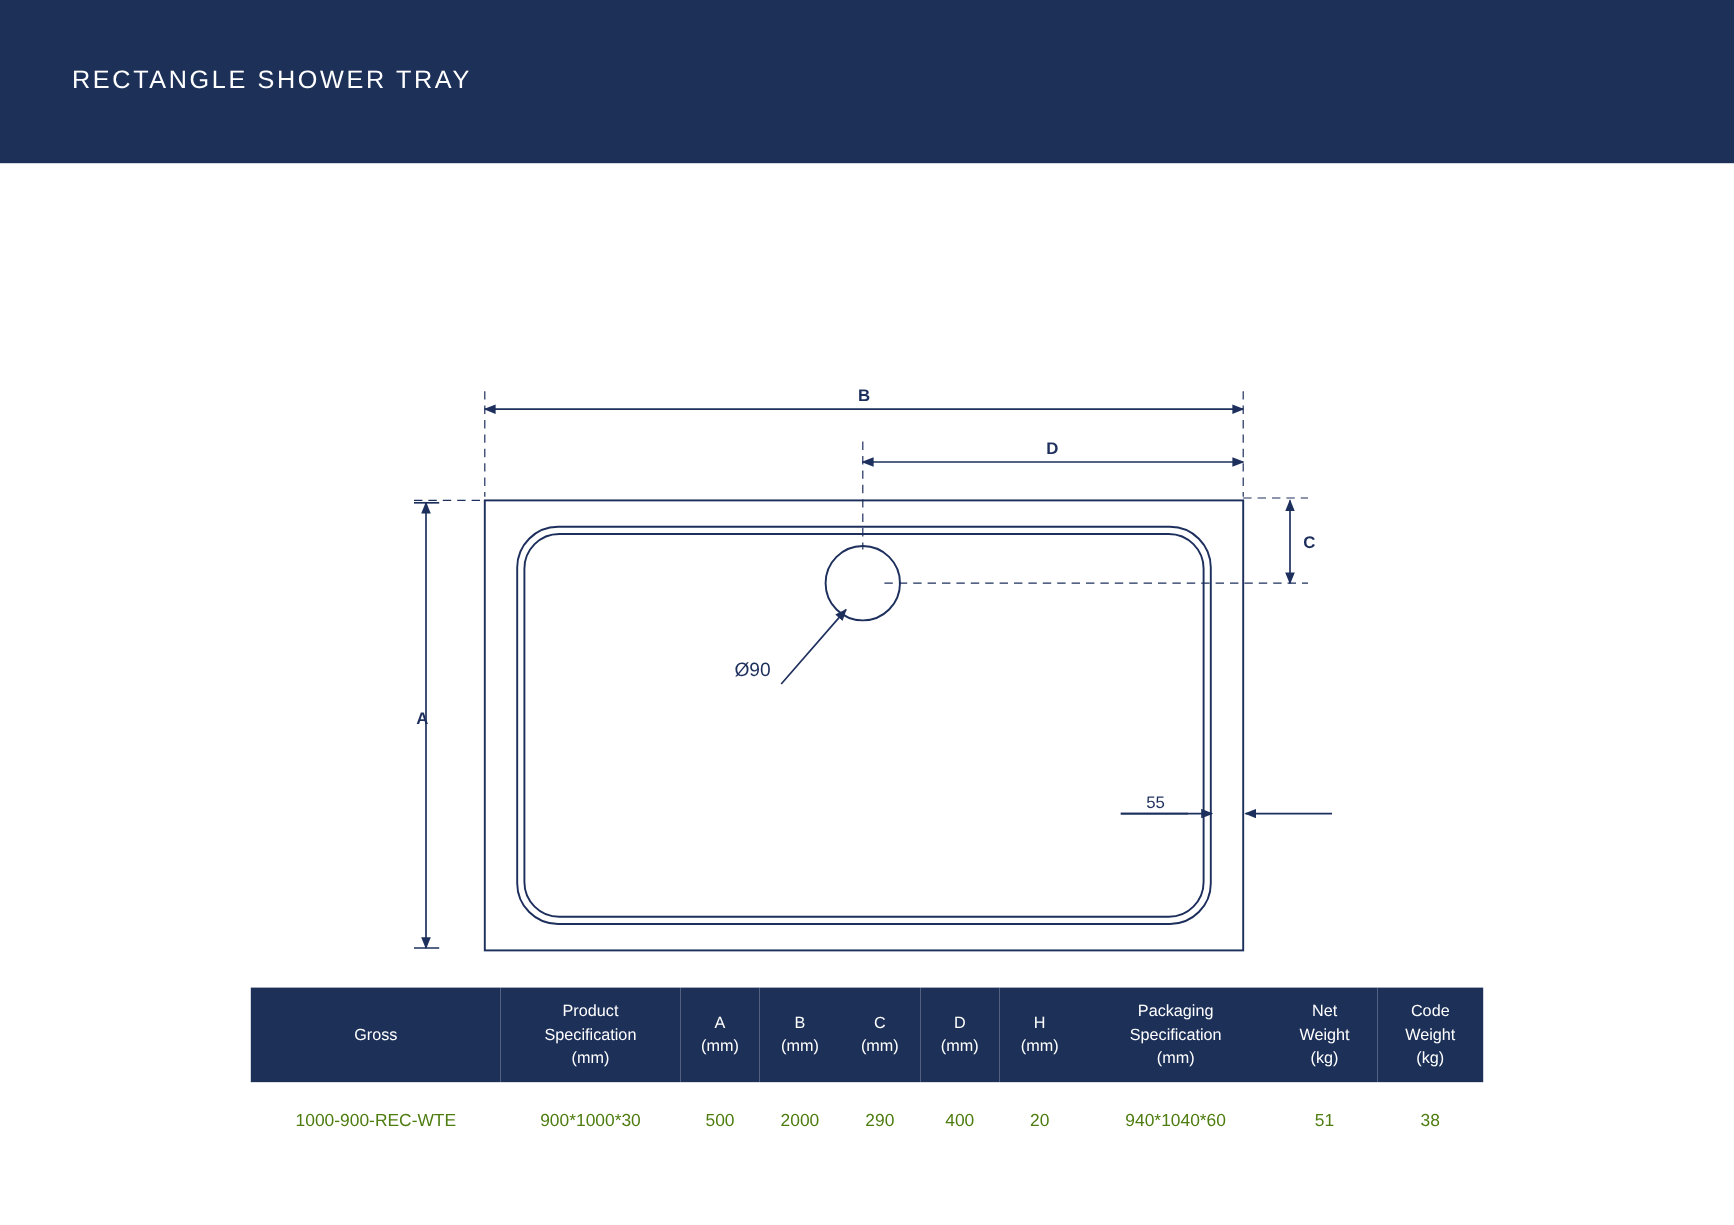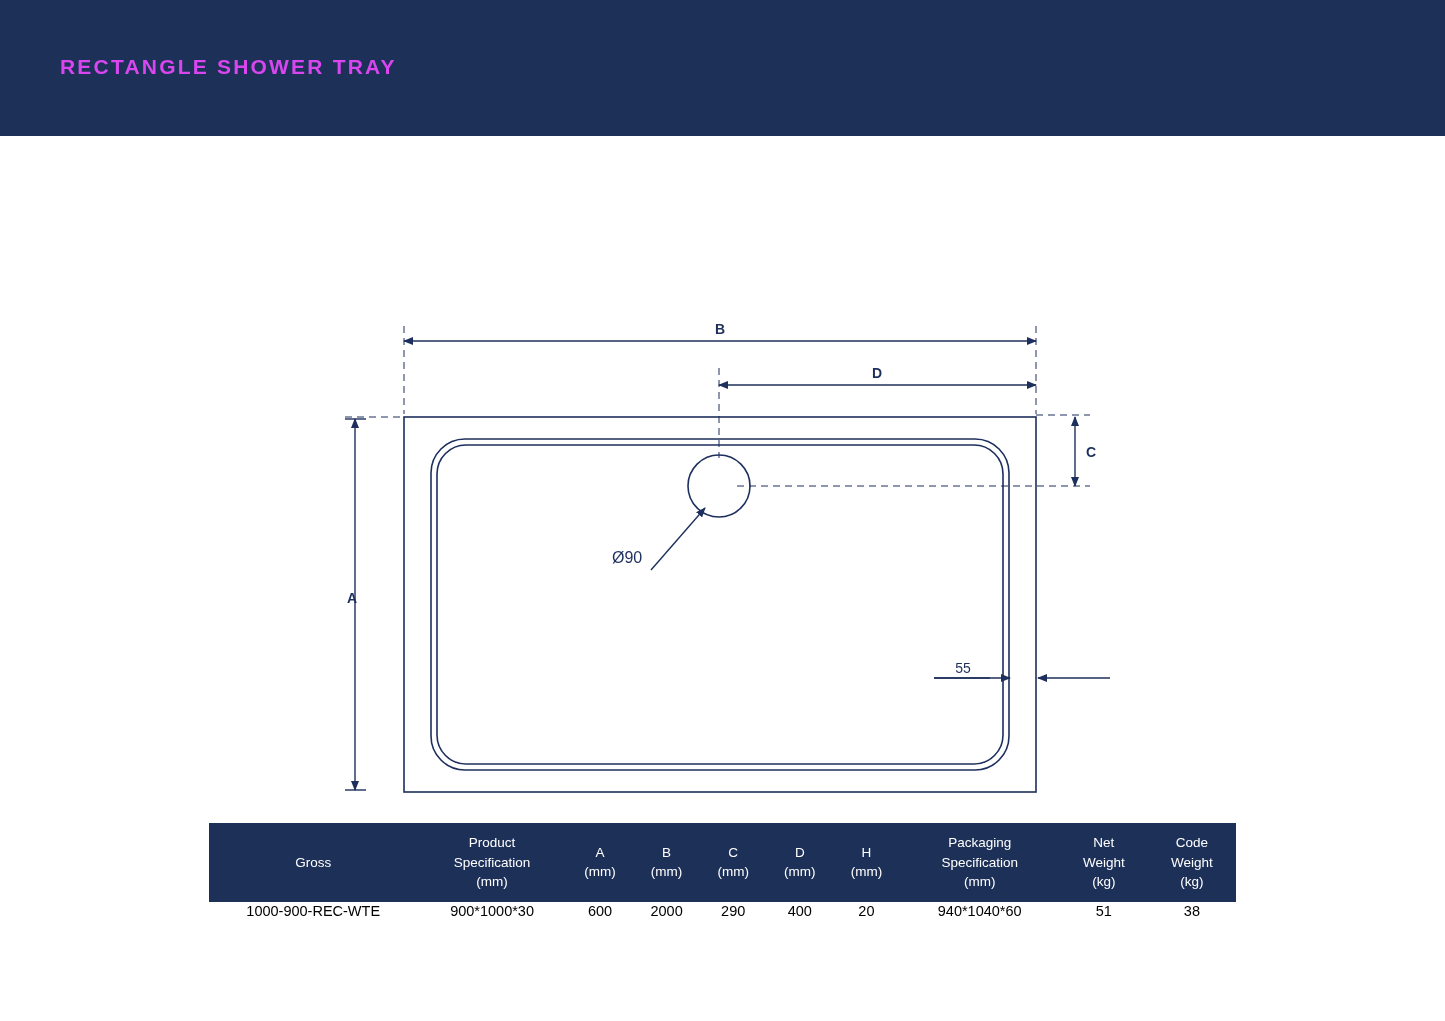--- a/index.html
+++ b/index.html
@@ -22,23 +22,23 @@
     left: 0; top: 0;
     width: 1445px;
     height: 136px;
     background: #1d3058;
   }
   .header-title {
     position: absolute;
     left: 60px;
     top: 55px;
     font-size: 21px;
-    font-weight: bold;
+    font-weight: normal;
     letter-spacing: 2.2px;
-    color: #d946ef;
+    color: #ffffff;
     white-space: nowrap;
   }
 
   
   .drawing {
     position: absolute;
     left: 0;
     top: 136px;
     width: 1445px;
     height: 680px;
@@ -60,22 +60,22 @@
     background: #1d3058;
     color: #ffffff;
     font-weight: normal;
     padding: 10px 2px;
     line-height: 1.45;
     text-align: center;
     vertical-align: middle;
     height: 54px;
   }
   .spec-table tbody td {
-    color: #000000;
-    padding: 1px 2px;
+    color: #4d7c0f;
+    padding: 24px 2px;
     text-align: center;
     vertical-align: middle;
     background: #ffffff;
     font-size: 14.5px;
   }
   .col-code      { width: 190px; }
   .col-spec      { width: 135px; }
   .col-a, .col-b, .col-c, .col-d, .col-h { width: 58px; }
   .col-pack      { width: 145px; }
   .col-net, .col-gross { width: 78px; }
@@ -215,21 +215,21 @@
         <span class="th-sub">Code</span>
         <span class="th-sub">Weight</span>
         <span class="th-sub">(kg)</span>
       </th>
     </tr>
   </thead>
   <tbody>
     <tr>
       <td>1000-900-REC-WTE</td>
       <td>900*1000*30</td>
-      <td>600</td>
+      <td>500</td>
       <td>2000</td>
       <td>290</td>
       <td>400</td>
       <td>20</td>
       <td>940*1040*60</td>
       <td>51</td>
       <td>38</td>
     </tr>
   </tbody>
 </table>

